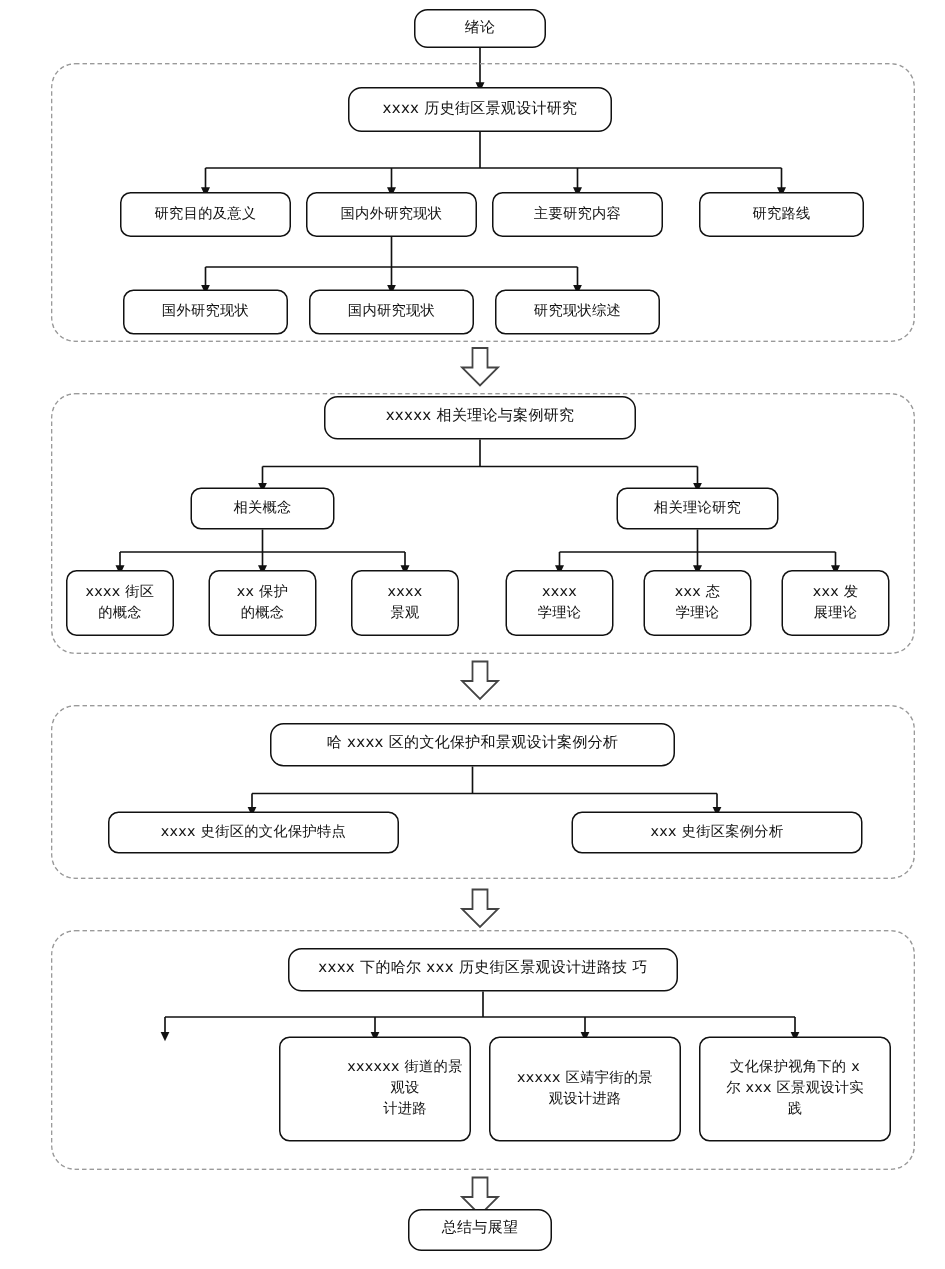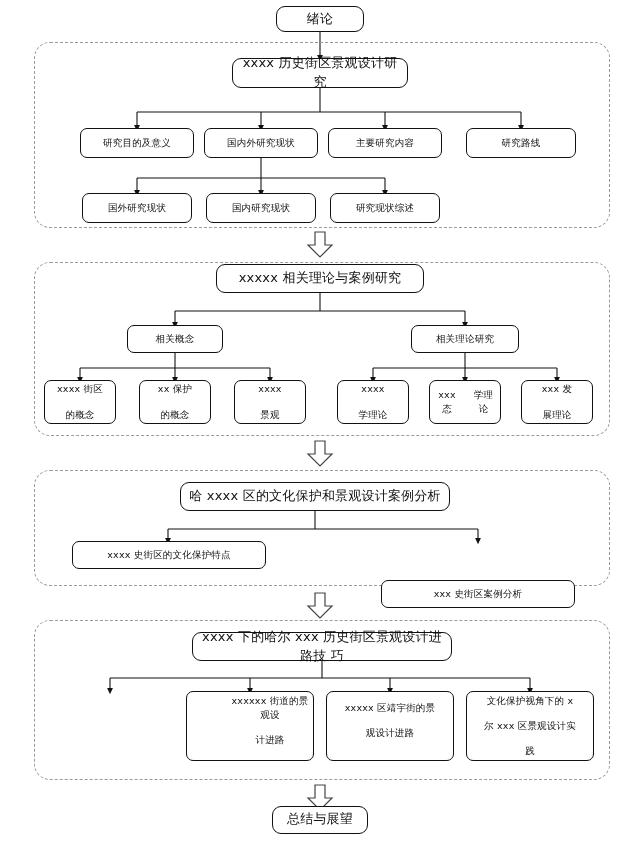--- a/index.html
+++ b/index.html
@@ -17,22 +17,22 @@
   }
 
   
   .node{
     position:absolute;box-sizing:border-box;
     border:1px solid #111111;border-radius:7px;background:#ffffff;
     display:flex;align-items:center;justify-content:center;text-align:center;
     font-size:9.5px;line-height:1.45;letter-spacing:0.2px;
     padding:2px 4px;
   }
-  .node.big{font-size:13px;border-radius:9px;}
-  .node.two-line{line-height:1.5;gap:11px;}
+  .node.big{font-size:10px;border-radius:9px;}
+  .node.two-line{line-height:1.5;}
 
   
   .blockarrow{position:absolute;width:30px;height:28px;}
 </style>
 </head>
 <body>
 
 <div id="canvas">
 
   <svg class="wires" viewBox="0 0 630 846">
@@ -149,21 +149,21 @@
   </div>
   <div class="node two-line" style="left:234px;top:380px;width:72px;height:44px;flex-direction:column;">
     <span>xxxx</span>
     <span>景观</span>
   </div>
 
   <div class="node two-line" style="left:337px;top:380px;width:72px;height:44px;flex-direction:column;">
     <span>xxxx</span>
     <span>学理论</span>
   </div>
-  <div class="node two-line" style="left:429px;top:380px;width:72px;height:44px;flex-direction:row;">
+  <div class="node two-line" style="left:429px;top:380px;width:72px;height:44px;flex-direction:column;">
     <span>xxx 态</span>
     <span>学理论</span>
   </div>
   <div class="node two-line" style="left:521px;top:380px;width:72px;height:44px;flex-direction:column;">
     <span>xxx 发</span>
     <span>展理论</span>
   </div>
 
   <svg class="blockarrow" style="left:305px;top:440px;" viewBox="0 0 30 28">
     <path d="M10,1 L20,1 L20,14 L27,14 L15,26 L3,14 L10,14 z" fill="#ffffff" stroke="#444444" stroke-width="1.2"></path>
@@ -171,21 +171,21 @@
 
   <div class="section" style="left:34px;top:470px;width:574px;height:114px;"></div>
 
   <div class="node big" style="left:180px;top:482px;width:270px;height:29px;">
     <span>哈 xxxx 区的文化保护和景观设计案例分析</span>
   </div>
 
   <div class="node" style="left:72px;top:541px;width:194px;height:28px;">
     <span>xxxx 史街区的文化保护特点</span>
   </div>
-  <div class="node" style="left:381px;top:541px;width:194px;height:28px;margin-top:39px;">
+  <div class="node" style="left:381px;top:541px;width:194px;height:28px;">
     <span>xxx 史街区案例分析</span>
   </div>
 
   <svg class="blockarrow" style="left:305px;top:592px;" viewBox="0 0 30 28">
     <path d="M10,1 L20,1 L20,14 L27,14 L15,26 L3,14 L10,14 z" fill="#ffffff" stroke="#444444" stroke-width="1.2"></path>
   </svg>
 
   <div class="section" style="left:34px;top:620px;width:574px;height:158px;"></div>
 
   <div class="node big" style="left:192px;top:632px;width:260px;height:29px;">

